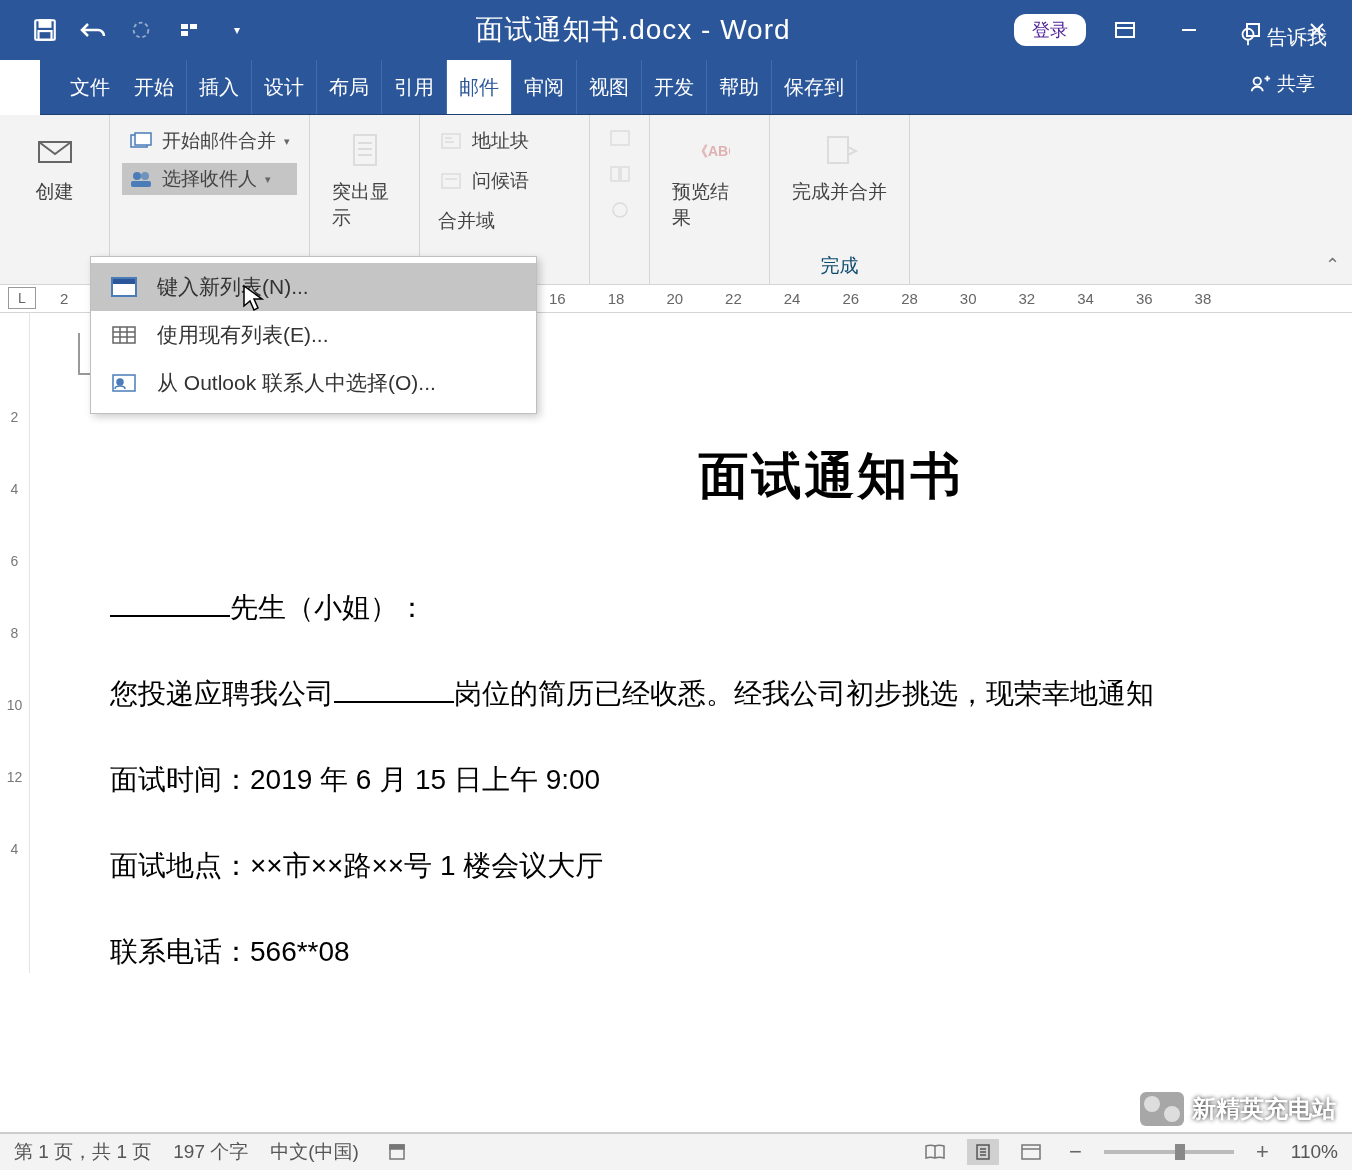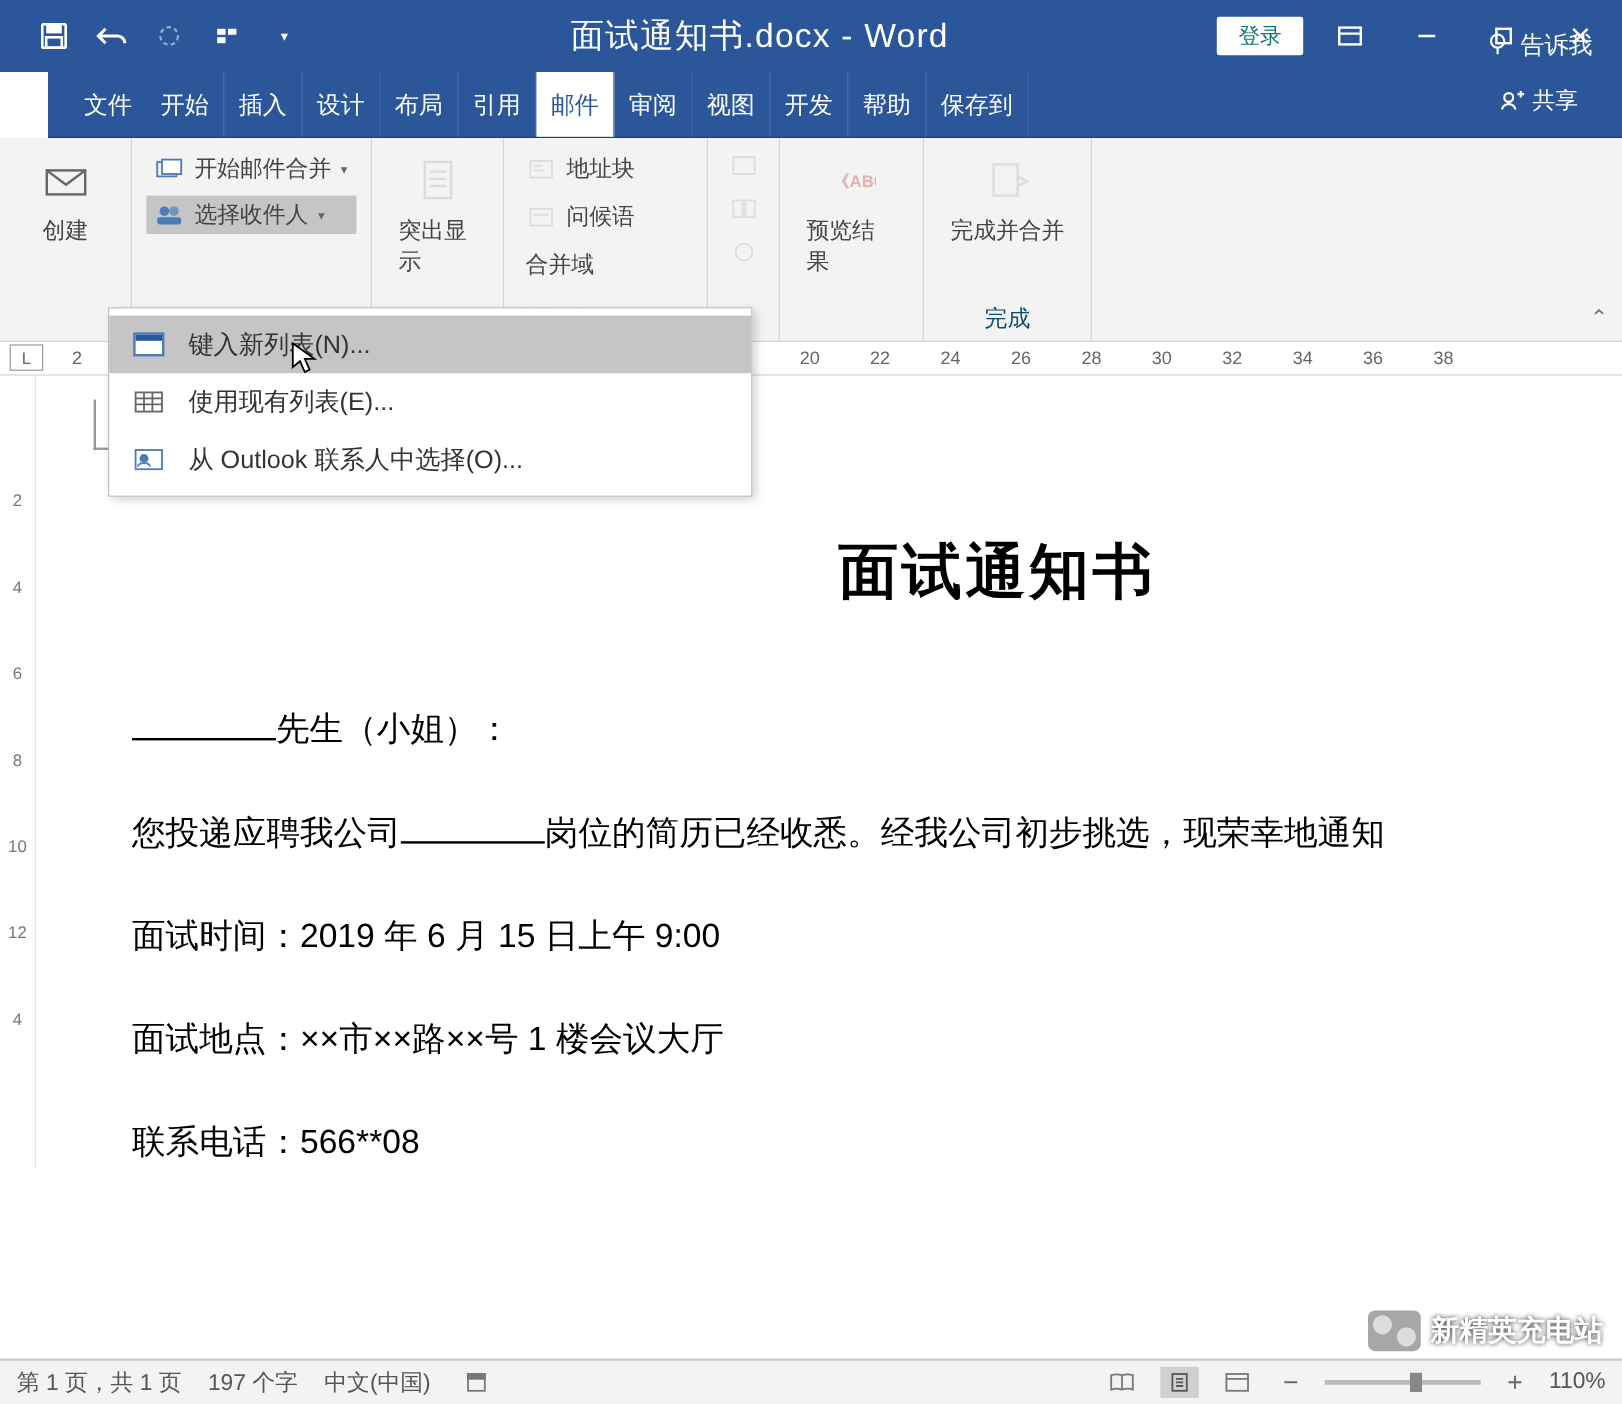--- a/index.html
+++ b/index.html
@@ -3,21 +3,21 @@
 <meta charset="utf-8">
 <style>
 * { margin: 0; padding: 0; box-sizing: border-box; }
 body { font-family: "Microsoft YaHei", "Segoe UI", sans-serif; background: #fff; width: 1352px; height: 1170px; overflow: hidden; position: relative; }
 
 .titlebar { background: #2b579a; height: 60px; display: flex; align-items: center; color: #fff; padding: 0 10px; }
 .titlebar .qat { display: flex; align-items: center; gap: 18px; padding-left: 20px; }
 .titlebar .qat-icon { width: 30px; height: 30px; display: flex; align-items: center; justify-content: center; cursor: pointer; }
 .titlebar .title-text { flex: 1; text-align: center; font-size: 28px; letter-spacing: 1px; }
 .titlebar .right-controls { display: flex; align-items: center; gap: 14px; }
-.login-btn { background: #fff; color: #0f766e; padding: 4px 18px; font-size: 18px; border-radius: 2px; cursor: pointer; font-weight: 500;}
+.login-btn { background: #fff; color: #4c1d95; padding: 4px 18px; font-size: 18px; border-radius: 12px; cursor: pointer; font-weight: 500;}
 .win-btn { width: 50px; height: 40px; display: flex; align-items: center; justify-content: center; cursor: pointer; font-size: 18px; }
 
 .tabstrip { background: #2b579a; height: 55px; display: flex; align-items: center; padding-left: 18px; color: #fff; border-bottom: 1px solid #1e3f73; margin-left: 40px; }
 .tab { padding: 10px 12px; font-size: 20px; cursor: pointer; border-right: 1px solid #3f6bb0; height: 100%; display: flex; align-items: center; }
 .tab:first-child { border-right: none; }
 .tab.active { background: #fff; color: #2b579a; font-weight: 500; }
 .tab-right { margin-left: auto; display: flex; align-items: center; gap: 20px; padding-right: 25px; flex-direction: column; }
 .tellme { display: flex; align-items: center; gap: 8px; font-size: 20px; }
 .share-btn { display: flex; align-items: center; gap: 6px; font-size: 19px; cursor: pointer; text-align: right; }
 .smiley { width: 34px; height: 34px; background: #ffc83d; border-radius: 50%; display: flex; align-items: center; justify-content: center; font-size: 20px; }
@@ -26,21 +26,21 @@
 .ribbon-group { border-right: 1px solid #d5d5d5; padding: 10px 12px 5px; display: flex; flex-direction: column; align-items: center; justify-content: space-between; }
 .ribbon-group-label { font-size: 19px; color: #0c4a6e; margin-top: 4px; }
 .rb-big { display: flex; flex-direction: column; align-items: center; gap: 6px; cursor: pointer; padding: 4px 10px; font-size: 19px; color: #444; }
 .rb-row { display: flex; align-items: center; gap: 8px; font-size: 19px; color: #444; padding: 3px 6px; cursor: pointer; }
 .rb-icon-box { width: 26px; height: 26px; display: flex; align-items: center; justify-content: center; }
 .rb-icon-lg { width: 44px; height: 44px; display: flex; align-items: center; justify-content: center; }
 .disabled { color: #b5b5b5; }
 .disabled svg { opacity: 0.4; }
 .ribbon-collapse { position: absolute; right: 12px; bottom: 8px; font-size: 18px; color: #777; cursor: pointer; }
 
-.dropdown-menu { position: absolute; left: 90px; top: 256px; width: 537px; background: #fff; border: 1px solid #bfbfbf; box-shadow: 3px 3px 8px rgba(0,0,0,0.2); z-index: 100; padding: 6px 0; }
+.dropdown-menu { position: absolute; left: 90px; top: 256px; width: 447px; background: #fff; border: 1px solid #bfbfbf; box-shadow: 3px 3px 8px rgba(0,0,0,0.2); z-index: 100; padding: 6px 0; }
 .menu-item { display: flex; align-items: center; gap: 18px; padding: 10px 18px; font-size: 21px; color: #333; cursor: pointer; }
 .menu-item.highlighted { background: #c5c5c5; }
 .menu-icon { width: 30px; height: 24px; display: flex; align-items: center; justify-content: center; }
 
 .ruler-h { height: 28px; background: #fff; border-bottom: 1px solid #d5d5d5; display: flex; align-items: center; position: relative; padding-left: 50px; }
 .ruler-corner { position: absolute; left: 8px; top: 2px; width: 28px; height: 22px; border: 1px solid #999; font-size: 14px; display: flex; align-items: center; justify-content: center; color: #666; }
 .ruler-nums { display: flex; gap: 42px; font-size: 15px; color: #666; padding-left: 10px; }
 
 .doc-area { display: flex; height: 660px; background: #fff; }
 .ruler-v { width: 30px; background: #fff; border-right: 1px solid #e5e5e5; display: flex; flex-direction: column; align-items: center; padding-top: 40px; gap: 56px; font-size: 14px; color: #777; }

